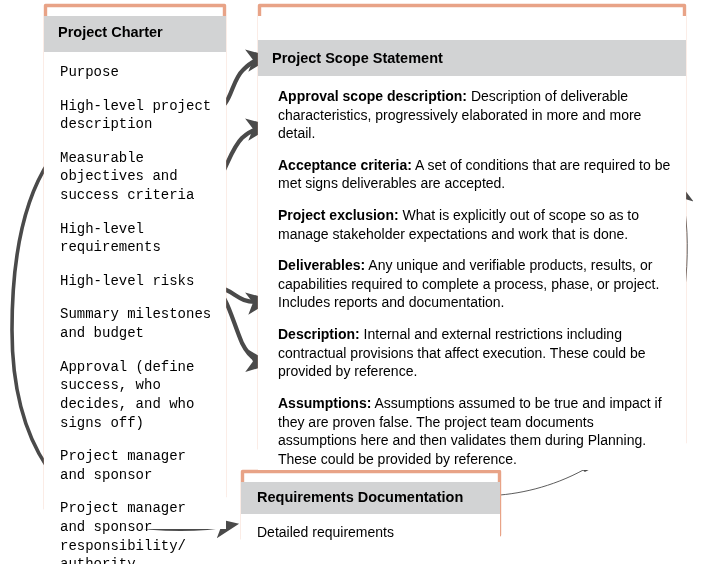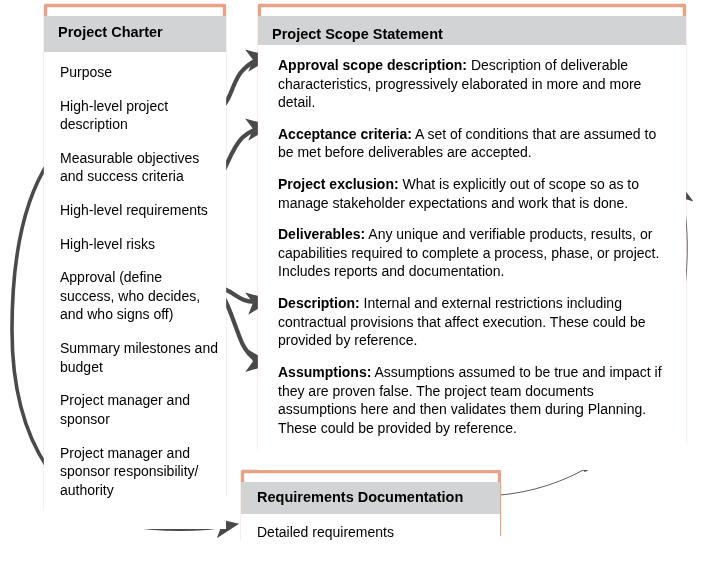--- a/index.html
+++ b/index.html
@@ -28,26 +28,26 @@
     box-sizing:border-box;
     font-size:14px;
     line-height:1.33;
     color:#000;
   }
 
   
   #charter{left:44px;top:4px;width:182px;height:513px;}
   #charter .hdr{height:36px;}
   #charter .body{padding:11px 8px 0 16px;}
-  #charter .item{margin-bottom:15px;}
+  #charter .item{margin-bottom:15px;font-family:Liberation Mono, monospace;}
   #charter .item:last-child{margin-bottom:0;}
 
   
   #scope{left:258px;top:4px;width:428px;height:454px;}
-  #scope .hdr{height:29px;padding-top:10px;}
+  #scope .hdr{height:36px;padding-top:10px;margin-top:24px;}
   #scope .body{padding:11px 14px 0 20px;}
   #scope .para{margin-bottom:13px;}
   #scope .para:last-child{margin-bottom:8px;}
   #scope .para b{font-weight:bold;}
 
   
   #reqs{left:241px;top:470px;width:259px;height:81px;}
   #reqs .hdr{height:32px;padding:7px 0 12px 16px;}
   #reqs .body{padding:9px 27px 0 16px;}
 
@@ -128,35 +128,35 @@
   <div class="boxlayer">
 
     <div class="box" id="charter">
       <div class="hdr">Project Charter</div>
       <div class="body">
         <div class="item">Purpose</div>
         <div class="item">High-level project description</div>
         <div class="item">Measurable objectives and success criteria</div>
         <div class="item">High-level requirements</div>
         <div class="item">High-level risks</div>
+        <div class="item">Summary milestones and budget</div>
         <div class="item">Approval (define success, who decides, and who signs off)</div>
-        <div class="item">Summary milestones and budget</div>
         <div class="item">Project manager and sponsor</div>
         <div class="item">Project manager and sponsor responsibility/ authority</div>
       </div>
     </div>
 
     <div class="box" id="scope">
       <div class="hdr">Project Scope Statement</div>
       <div class="body">
         <div class="para">
           <b>Approval scope description:</b><span> Description of deliverable characteristics, progressively elaborated in more and more detail.</span>
         </div>
         <div class="para">
-          <b>Acceptance criteria:</b><span> A set of conditions that are assumed to be met before deliverables are accepted.</span>
+          <b>Acceptance criteria:</b><span> A set of conditions that are required to be met signs deliverables are accepted.</span>
         </div>
         <div class="para">
           <b>Project exclusion:</b><span> What is explicitly out of scope so as to manage stakeholder expectations and work that is done.</span>
         </div>
         <div class="para">
           <b>Deliverables:</b><span> Any unique and verifiable products, results, or capabilities required to complete a process, phase, or project. Includes reports and documentation.</span>
         </div>
         <div class="para">
           <b>Description:</b><span> Internal and external restrictions including contractual provisions that affect execution. These could be provided by reference.</span>
         </div>

